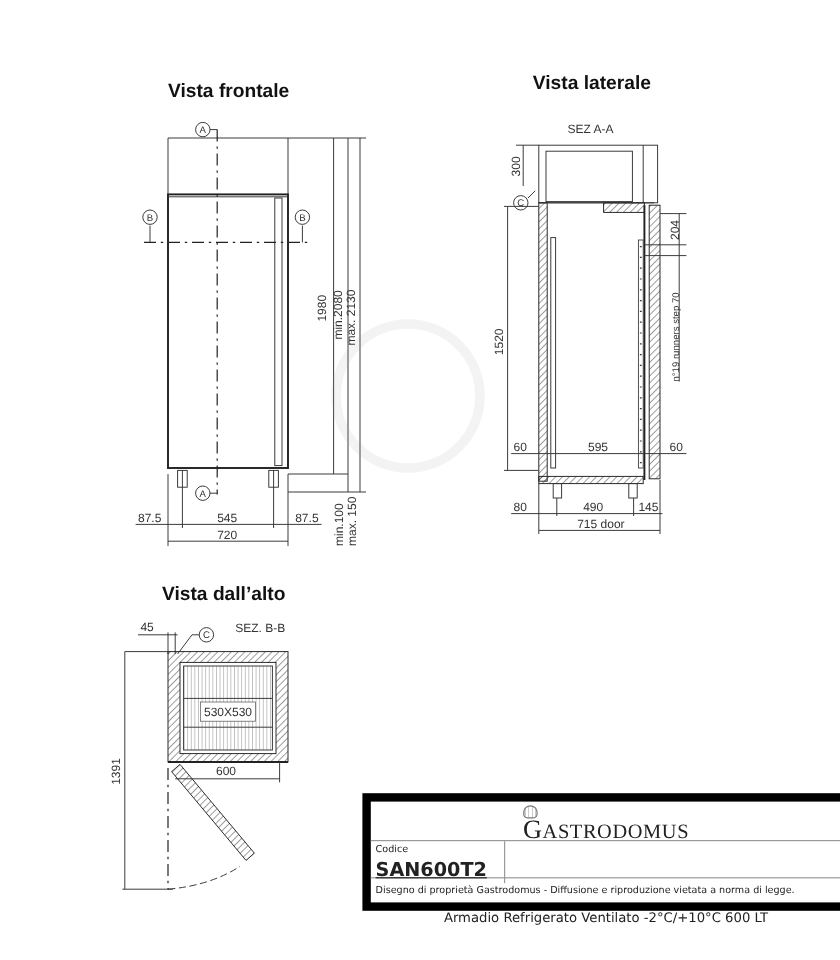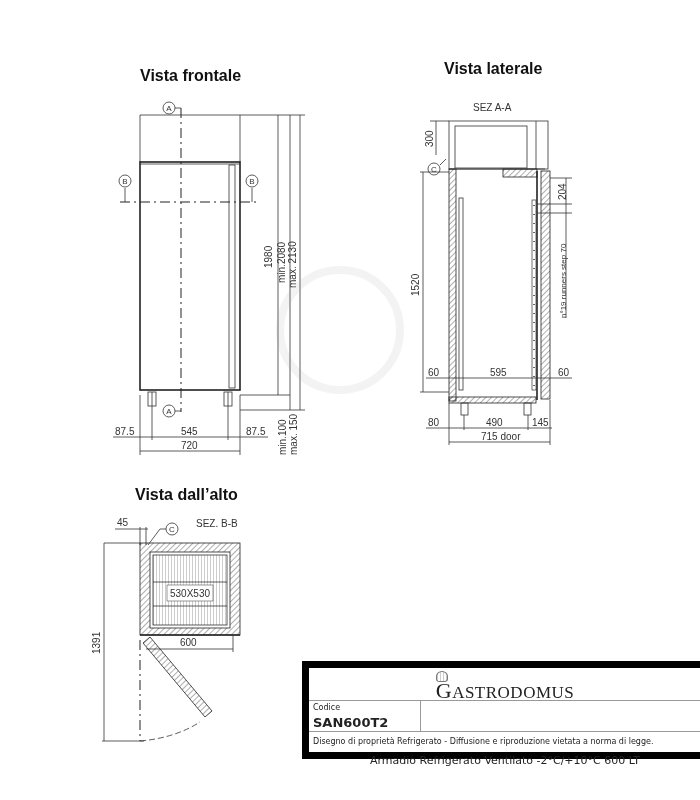--- a/index.html
+++ b/index.html
@@ -16,21 +16,21 @@
   .circtxt{font-family:"Liberation Sans",sans-serif;font-size:8px;fill:#333;text-anchor:middle;}
   .tb{position:absolute;left:302px;top:661px;width:392px;height:84px;border:7px solid #000000;font-family:"DejaVu Sans",sans-serif;color:#222;background:#fff;}
   .tb-logo{height:32px;border-bottom:1px solid #999;text-align:center;position:relative;}
   .tb-logo .brand{font-family:"Liberation Serif",serif;font-size:17px;letter-spacing:0.5px;position:relative;top:10px;}
   .tb-logo .brand .cap{font-size:22px;}
   .tb-logo .shell{position:absolute;left:127px;top:3px;width:10px;height:9px;border:1px solid #777;border-radius:50% 50% 30% 30%;background:repeating-linear-gradient(90deg,#ccc 0 1px,#fff 1px 3px);}
   .tb-row{display:flex;height:30px;border-bottom:1px solid #999;flex-direction:column;}
   .tb-code{width:112px;border-right:1px solid #999;padding:2px 4px;box-sizing:border-box;}
   .tb-desc{flex:1;padding:2px 4px;box-sizing:border-box;}
   .tb-small{font-size:8px;}
-  .tb-code-val{font-size:13px;font-weight:bold;margin-top:3px;}
+  .tb-code-val{font-size:16px;font-weight:bold;margin-top:3px;text-decoration:underline;}
   .tb-desc-val{font-size:11px;margin-top:20px;text-align:center;}
   .tb-foot{font-size:8px;padding:5px 4px;}
 </style>
 </head>
 <body>
 
 <svg width="700" height="800" viewBox="0 0 700 800">
   <defs>
     <pattern id="hatch" patternUnits="userSpaceOnUse" width="4" height="4" patternTransform="rotate(45)">
       <line x1="0" y1="0" x2="0" y2="4" stroke="#333" stroke-width="0.8"></line>
@@ -204,14 +204,14 @@
   </div>
   <div class="tb-row">
     <div class="tb-code">
       <div class="tb-small">Codice</div>
       <div class="tb-code-val">SAN600T2</div>
     </div>
     <div class="tb-desc">
       <div class="tb-desc-val">Armadio Refrigerato Ventilato -2°C/+10°C 600 LT</div>
     </div>
   </div>
-  <div class="tb-foot">Disegno di proprietà Refrigerato -  Diffusione e riproduzione vietata a norma di legge.</div>
+  <div class="tb-foot">Disegno di proprietà Gastrodomus -  Diffusione e riproduzione vietata a norma di legge.</div>
 </div>
 
 </body></html>

